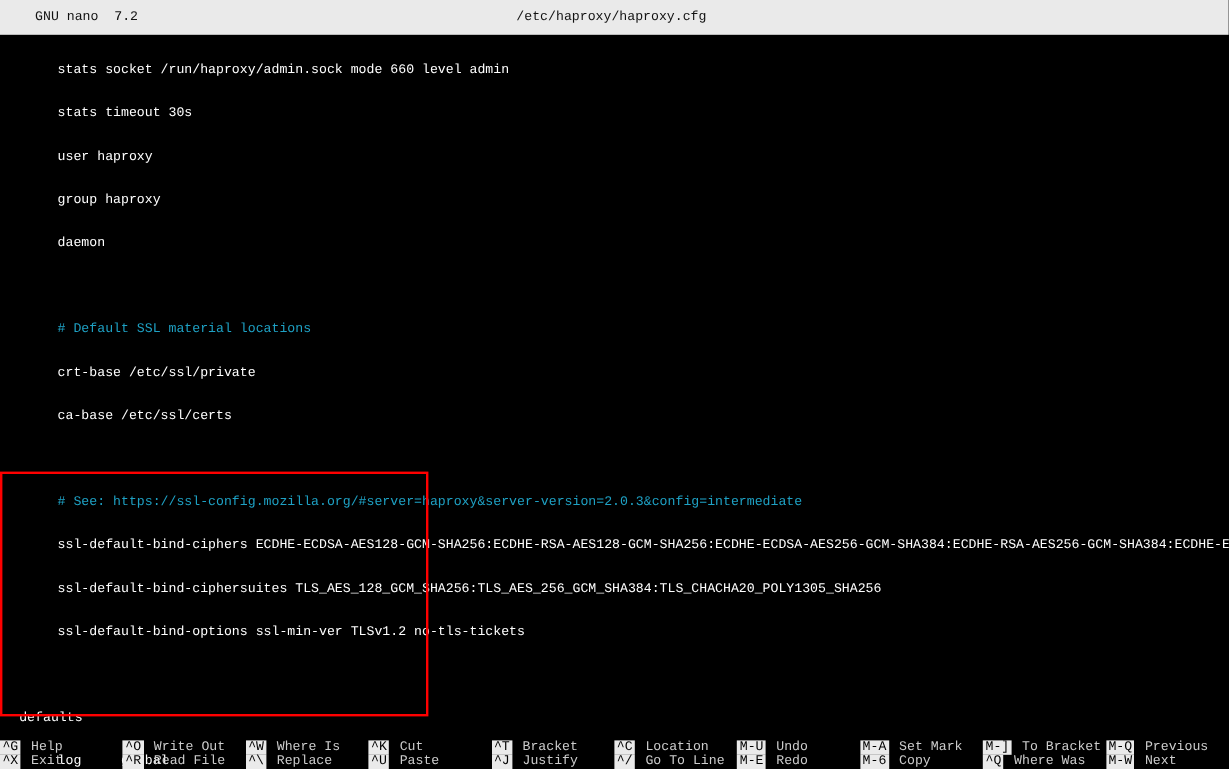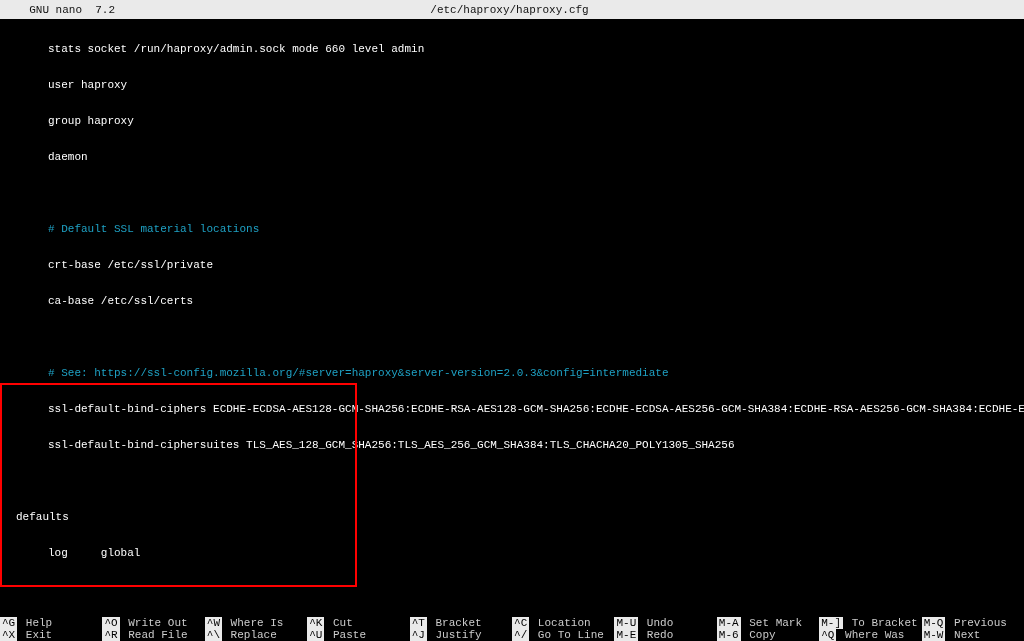--- a/index.html
+++ b/index.html
@@ -10,21 +10,21 @@
     background: #000;
     font-family: "Courier New", Courier, monospace;
     font-size: 11px;
     line-height: 12px;
     color: #cccccc;
     overflow: hidden;
   }
   .titlebar {
     background: #eaeaea;
     color: #111;
-    height: 19px;
+    height: 29px;
     display: flex;
     align-items: center;
     white-space: pre;
   }
   .titlebar .appname { padding-left: 16px; }
   .titlebar .filepath { margin: 0 auto; font-family: Liberation Mono, monospace; }
   .editor {
     white-space: pre;
     padding: 0;
     position: relative;
@@ -71,31 +71,33 @@
 <body>
 
 <div class="titlebar">
   <span class="appname">  GNU nano  7.2</span>
   <span class="filepath">/etc/haproxy/haproxy.cfg</span>
   <span style="width:120px"></span>
 </div>
 
 <div class="editor">
   <div class="line ind1 white">stats socket /run/haproxy/admin.sock mode 660 level admin</div>
+  <div class="line ind1 white">stats timeout 30s</div>
   <div class="line ind1 white">user haproxy</div>
   <div class="line ind1 white">group haproxy</div>
   <div class="line ind1 white">daemon</div>
   <div class="line"></div>
   <div class="line ind1 comment"># Default SSL material locations</div>
   <div class="line ind1 white">crt-base /etc/ssl/private</div>
   <div class="line ind1 white">ca-base /etc/ssl/certs</div>
   <div class="line"></div>
   <div class="line ind1 comment"># See: https://ssl-config.mozilla.org/#server=haproxy&amp;server-version=2.0.3&amp;config=intermediate</div>
   <div class="line ind1 white"><span>ssl-default-bind-ciphers ECDHE-ECDSA-AES128-GCM-SHA256:ECDHE-RSA-AES128-GCM-SHA256:ECDHE-ECDSA-AES256-GCM-SHA384:ECDHE-RSA-AES256-GCM-SHA384:ECDHE-ECDS</span></div>
   <div class="line ind1 white">ssl-default-bind-ciphersuites TLS_AES_128_GCM_SHA256:TLS_AES_256_GCM_SHA384:TLS_CHACHA20_POLY1305_SHA256</div>
+  <div class="line ind1 white">ssl-default-bind-options ssl-min-ver TLSv1.2 no-tls-tickets</div>
   <div class="line"></div>
   <div class="line ind0 white">defaults</div>
   <div class="line ind1 white">log     global</div>
   
   
   
   
   
   
   

